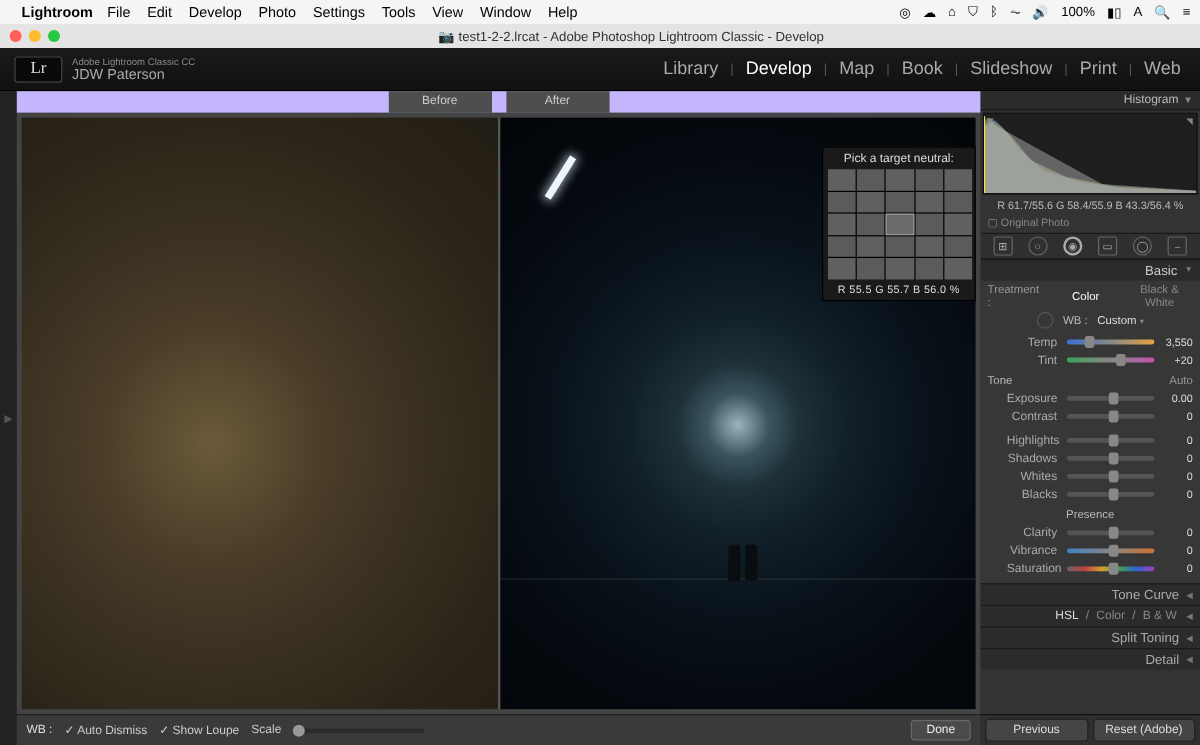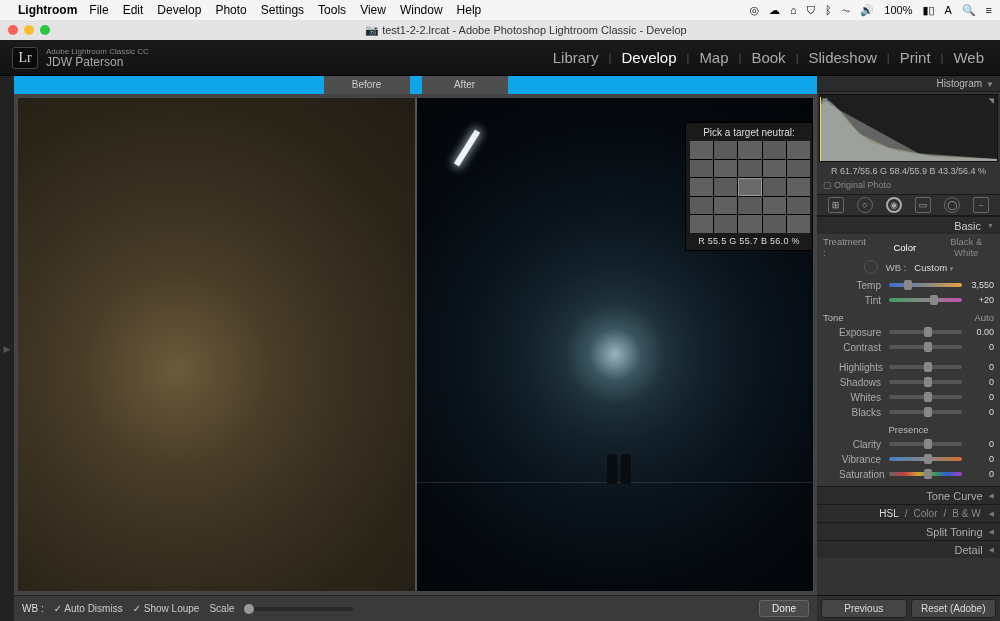--- a/index.html
+++ b/index.html
@@ -18,37 +18,37 @@
   .traffic { display: flex; gap: 6px; margin-right: 10px; }
   .tdot { width: 10px; height: 10px; border-radius: 50%; }
   .tdot.red { background: #ff5f57; }
   .tdot.yellow { background: #febc2e; }
   .tdot.green { background: #28c840; }
   .win-title .title-text { flex: 1; text-align: center; }
 
   
   .lr-header { height: 36px; background: linear-gradient(#1a1a1a,#111); display: flex; align-items: center; padding: 0 12px; border-bottom: 1px solid #000; }
   .lr-logo { display: flex; align-items: center; gap: 8px; }
-  .lr-logo .logo-box { width: 26px; height: 22px; background: #0a0a0a; border: 1px solid #444; display: flex; align-items: center; justify-content: center; font-family: Georgia, serif; font-size: 14px; color: #ddd; border-radius: 3px;}
+  .lr-logo .logo-box { width: 40px; height: 22px; background: #0a0a0a; border: 1px solid #444; display: flex; align-items: center; justify-content: center; font-family: Georgia, serif; font-size: 14px; color: #ddd; border-radius: 3px;}
   .lr-logo .logo-text { display: flex; flex-direction: column; line-height: 1; }
   .lr-logo .line1 { font-size: 8px; color: #888; }
   .lr-logo .line2 { font-size: 12px; color: #aaa; }
   .lr-modules { margin-left: auto; display: flex; gap: 0; align-items: center; }
   .lr-modules .mod { font-size: 15px; color: #aaa; padding: 0 4px; cursor: pointer; }
   .lr-modules .mod.active { color: #fff; }
   .lr-modules .sep { color: #555; padding: 0 6px; }
 
   
   .work { display: flex; height: 545px; }
   .left-collapse, .right-collapse { width: 14px; background: #222; display:flex; align-items:center; justify-content:center; color:#555; font-size:9px;}
   .center-area { flex: 1; background: #2b2b2b; display: flex; flex-direction: column; }
   .right-panel { width: 183px; background: #333; display: flex; flex-direction: column; overflow: hidden; }
 
   
-  .ba-strip { height: 18px; background: #0ea5e9; display: flex; position:relative; }
+  .ba-strip { height: 18px; background: #c4b5fd; display: flex; position:relative; }
   .ba-strip .ba-tab { position:absolute; top:0; width:86px; height:18px; background:#4e4e4e; text-align:center; line-height:18px; font-size:10px; color:#ccc; cursor:pointer;}
   .ba-before { left: calc(50% - 92px); }
   .ba-after { left: calc(50% + 6px); }
 
   
   .viewer { flex: 1; background: #444; padding: 4px; position: relative; }
   .split { display: flex; height: 100%; position: relative;}
   .pane { flex: 1; overflow: hidden; position: relative; }
   .pane-before { background: radial-gradient(ellipse 120% 100% at 40% 55%, #6b5a3a 0%, #4a3d28 20%, #3a3122 35%, #2a2418 55%, #181410 100%); }
   .pane-after  { background: radial-gradient(circle at 50% 52%, #9ab4c0 0%, #3a5560 8%, #1e3038 16%, #12202a 28%, #0a141c 45%, #050a10 70%, #020508 100%); }

